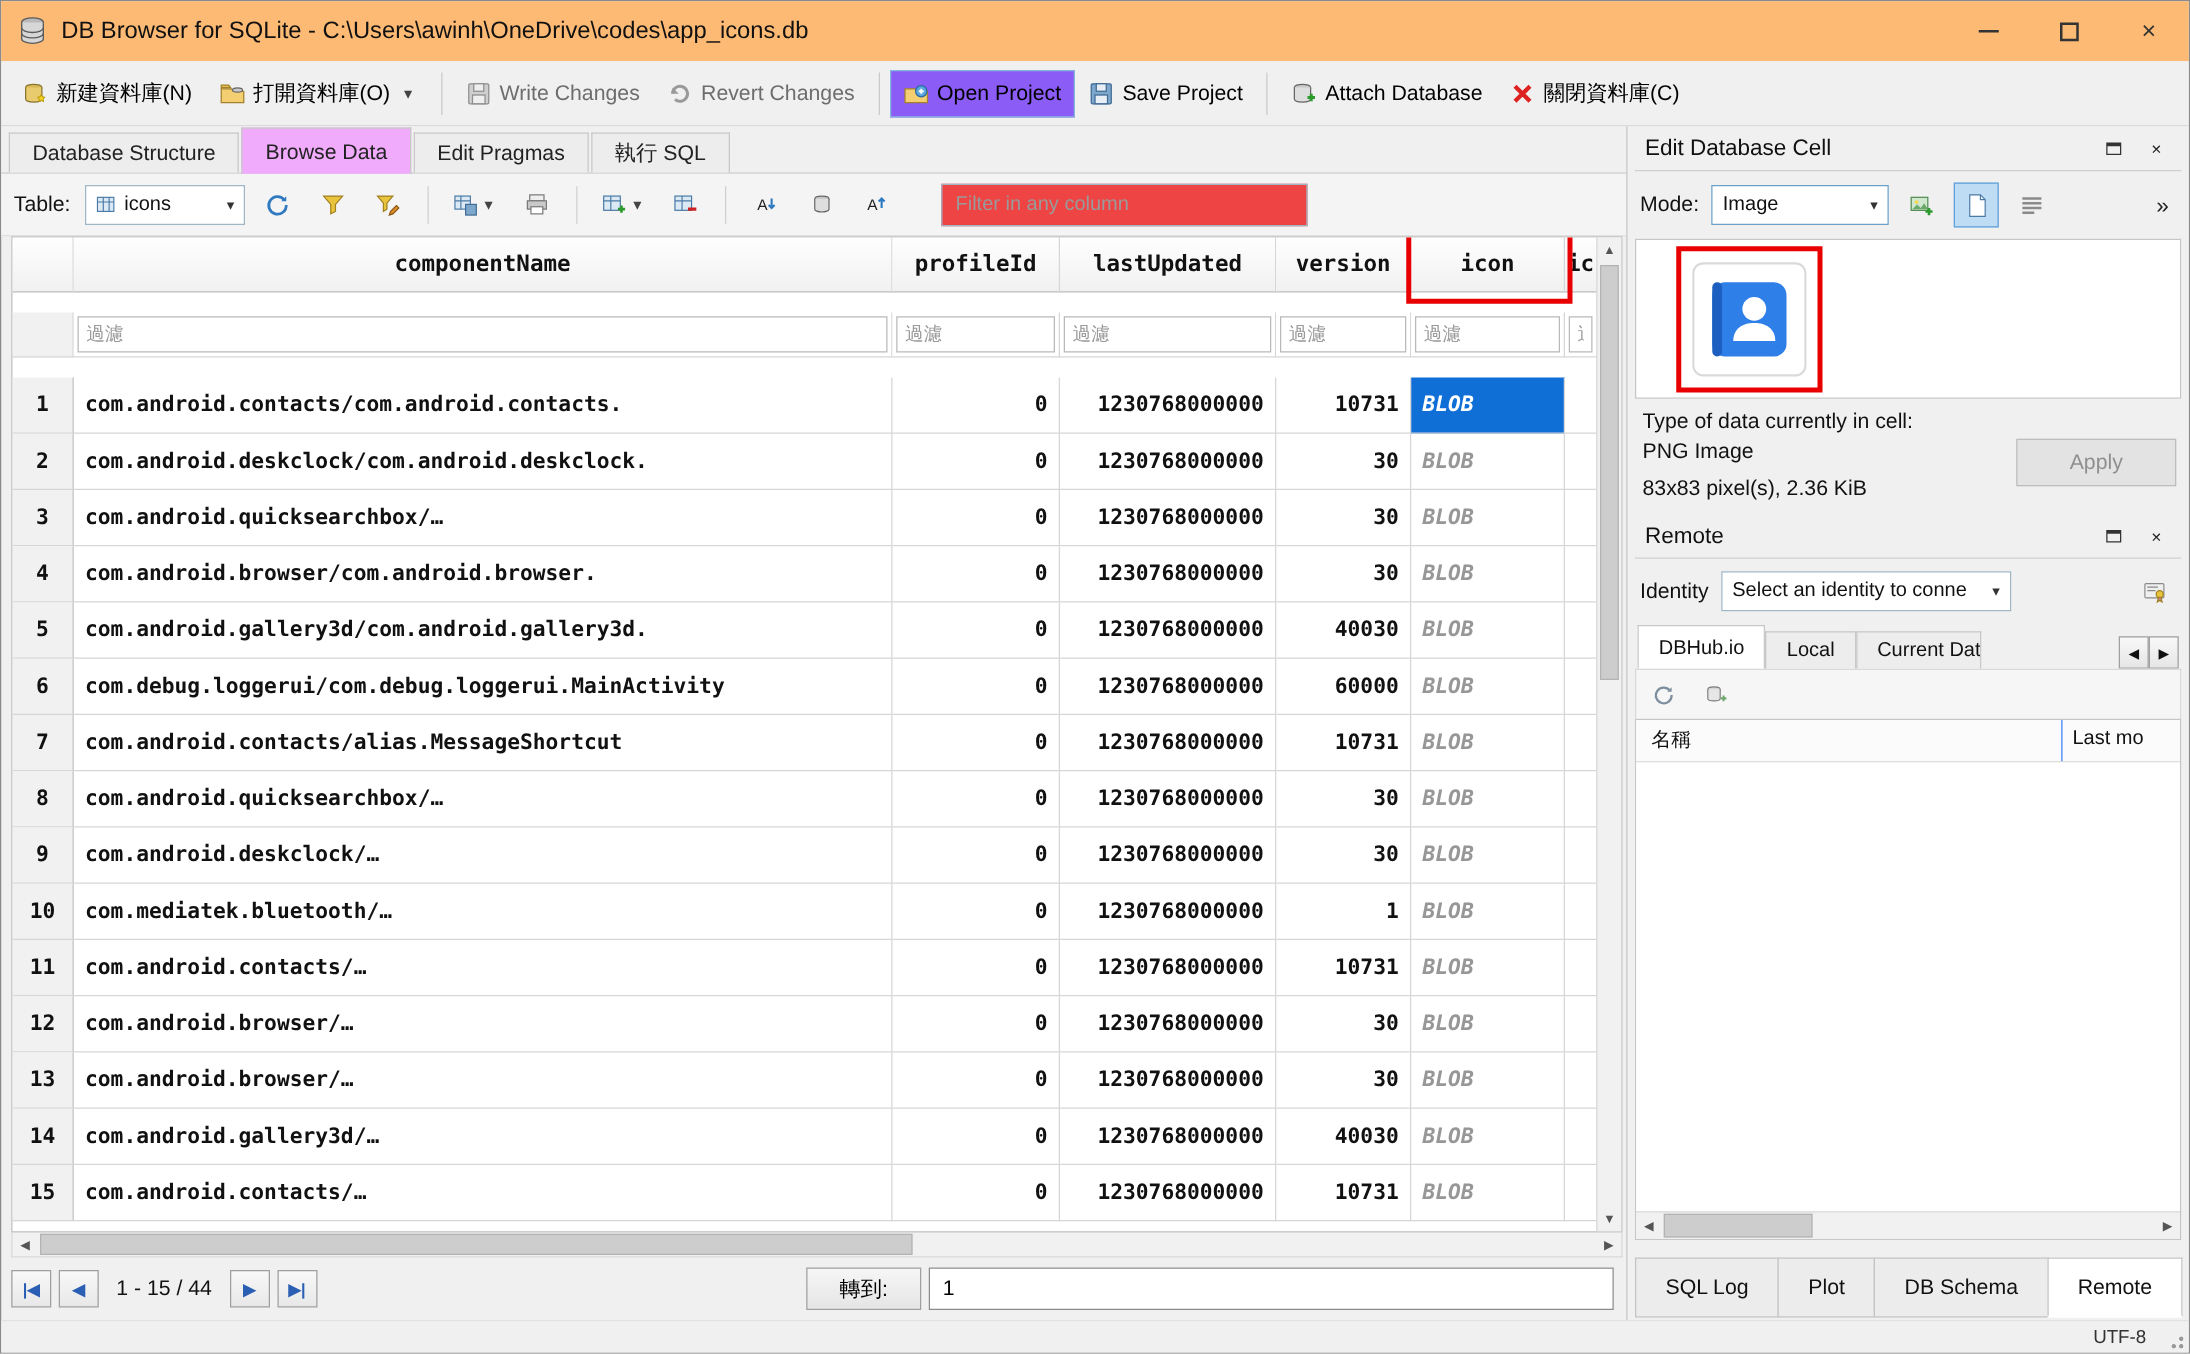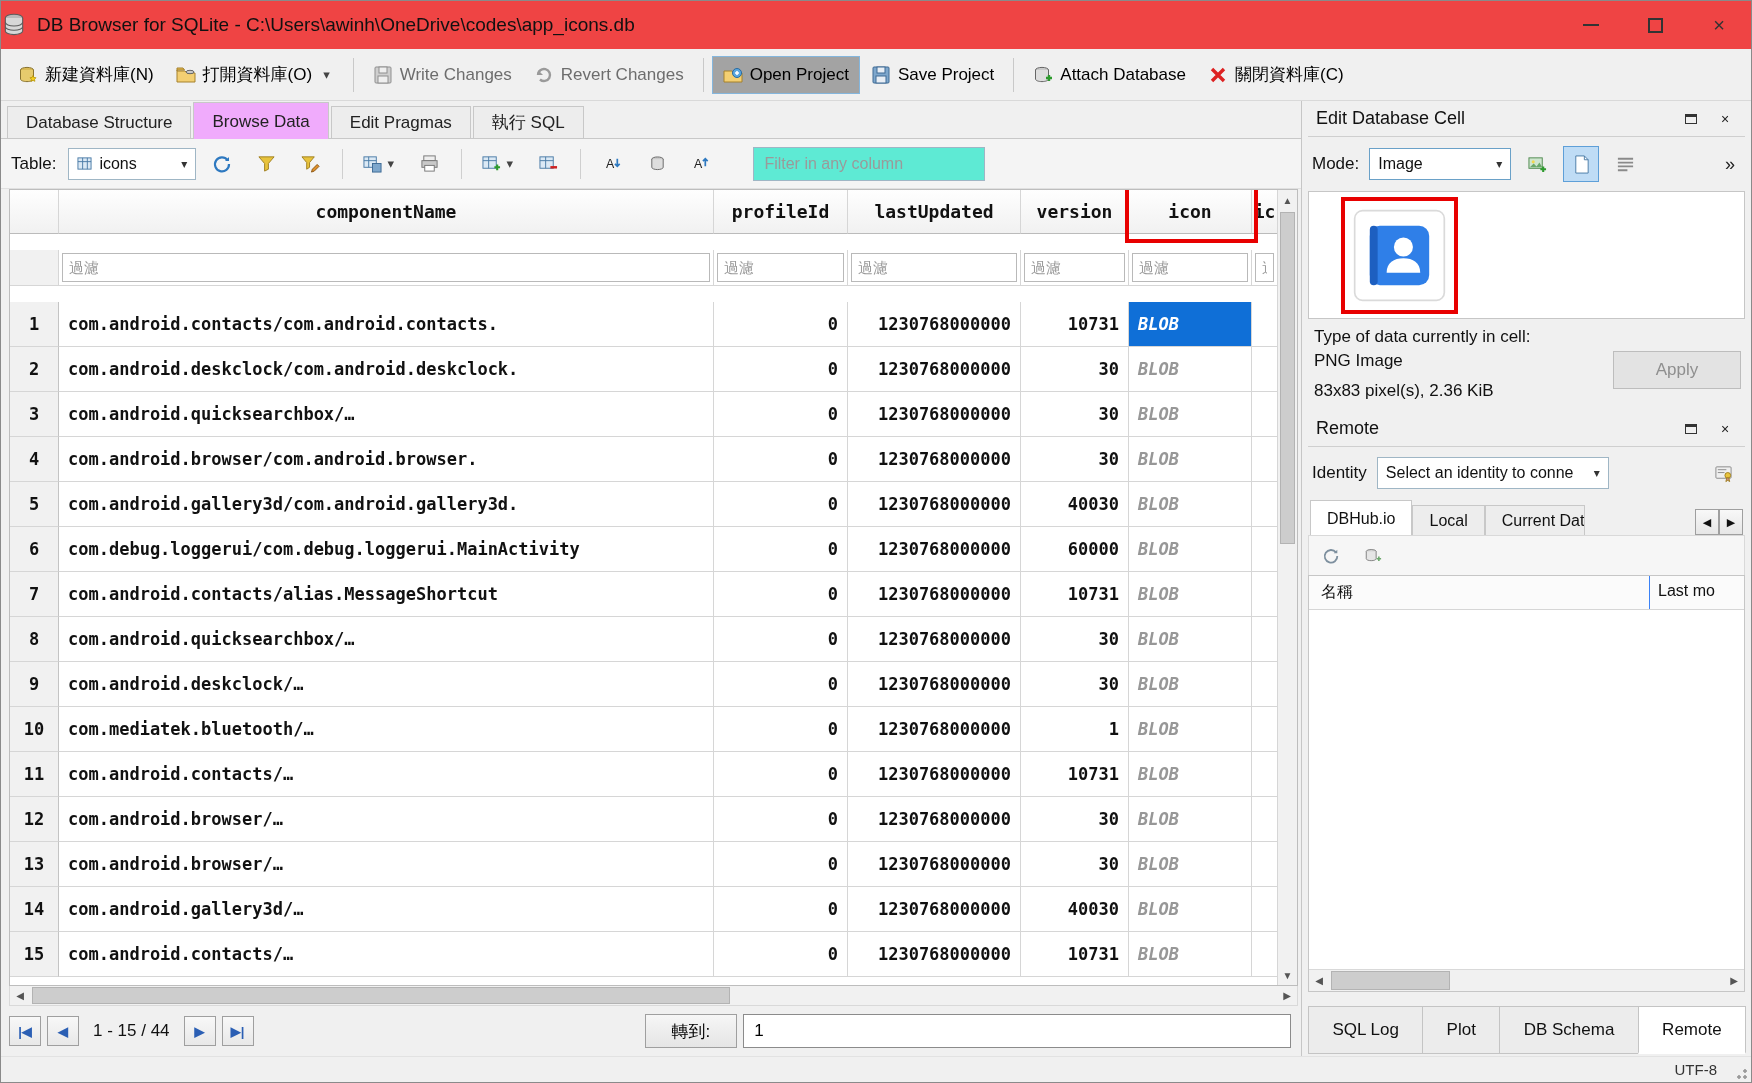--- a/index.html
+++ b/index.html
@@ -11,37 +11,37 @@
     overflow:hidden;
   }
   .window {
     width:1752px; height:1083px;
     border:1px solid #8a8a8a;
     display:flex; flex-direction:column;
     background:#f0f0f0;
   }
 
   
-  .titlebar { height:48px; background:#ef4444; display:flex; align-items:center; flex:0 0 auto; }
+  .titlebar { height:48px; background:#fdba74; display:flex; align-items:center; padding-left:12px; flex:0 0 auto; }
   .titlebar .app-ic { width:26px; height:26px; margin-right:10px; }
   .title-text { font-size:19px; }
   .win-controls { margin-left:auto; display:flex; height:100%; }
   .win-btn { width:64px; height:100%; display:flex; align-items:center; justify-content:center; color:#333; font-size:20px; }
   .glyph-min { width:16px; border-bottom:2px solid #333; height:1px; display:inline-block; }
   .glyph-max { width:15px; height:15px; border:2px solid #333; display:inline-block; }
 
   
   .menubar { height:36px; background:#ffffff; display:flex; align-items:center; padding-left:8px; border-bottom:1px solid #e3e3e3; font-size:17px; flex:0 0 auto; }
   .menu-item { padding:5px 12px; }
 
   
   .toolbar { height:52px; background:#f0f0f0; display:flex; align-items:center; padding:0 6px; border-bottom:1px solid #d9d9d9; flex:0 0 auto; }
   .tbtn { display:flex; align-items:center; gap:7px; padding:8px 10px; font-size:17px; background:transparent; border:1px solid transparent; font-family:inherit; }
   .tbtn.disabled { color:#6d6d6d; }
-  .tbtn.highlight { background:#a3a3a3; border:1px solid #84b6dd; }
+  .tbtn.highlight { background:#8b5cf6; border:1px solid #84b6dd; }
   .tbtn .ticon { width:20px; height:20px; display:inline-flex; }
   .tchev { font-size:13px; color:#444; padding:0 4px; }
   .tsep { width:1px; height:34px; background:#c9c9c9; margin:0 8px; }
 
   
   .main { flex:1 1 auto; display:flex; min-height:0; }
   .left-pane { width:1300px; flex:0 0 auto; display:flex; flex-direction:column; min-height:0; }
   .right-pane { flex:1 1 auto; border-left:1px solid #c6c6c6; display:flex; flex-direction:column; background:#f0f0f0; min-width:0; padding:0 6px; }
 
   
@@ -52,21 +52,21 @@
   
   .browse-controls { height:50px; display:flex; align-items:center; background:#f4f4f4; padding:0 10px; gap:8px; border-bottom:1px solid #e0e0e0; flex:0 0 auto; }
   .bc-label { font-size:17px; margin-right:4px; }
   .combo { background:#fff; border:1px solid #9fb6c5; height:32px; display:inline-flex; align-items:center; padding:0 8px; gap:7px; font-size:16px; }
   .combo .chev { font-size:12px; color:#333; margin-left:auto; }
   .table-combo { width:128px; }
   .sbtn { width:36px; height:36px; display:inline-flex; align-items:center; justify-content:center; background:transparent; border:1px solid transparent; }
   .sbtn.withchev { width:46px; gap:2px; }
   .sbtn.blue-active { background:#bfdcf5; border:1px solid #5e9fd8; }
   .bc-sep { width:1px; height:30px; background:#cfcfcf; margin:0 6px; }
-  .filter-any { margin-left:26px; width:232px; height:34px; border:1px solid #9fb6c5; padding:0 10px; font-size:16px; font-family:inherit; color:#333; background:#5eead4; }
+  .filter-any { margin-left:26px; width:293px; height:34px; border:1px solid #9fb6c5; padding:0 10px; font-size:16px; font-family:inherit; color:#333; background:#ef4444; }
   .filter-any::placeholder { color:#9a9a9a; }
 
   
   .grid-wrap { flex:1 1 auto; margin:0 3px 0 8px; border:1px solid #bdbdbd; background:#fff; display:flex; min-height:0; position:relative; }
   .grid-inner { flex:1 1 auto; overflow:hidden; position:relative; display:flex; flex-direction:column;gap:16px; }
   .grow, .grid-hrow { display:flex; flex:0 0 auto; }
   .gcell { border-right:1px solid #d6d6d6; border-bottom:1px solid #d6d6d6; overflow:hidden; white-space:nowrap; }
   .cnum { width:49px; flex:0 0 auto; }
   .c0 { width:655px; flex:0 0 auto; }
   .c1 { width:134px; flex:0 0 auto; }

